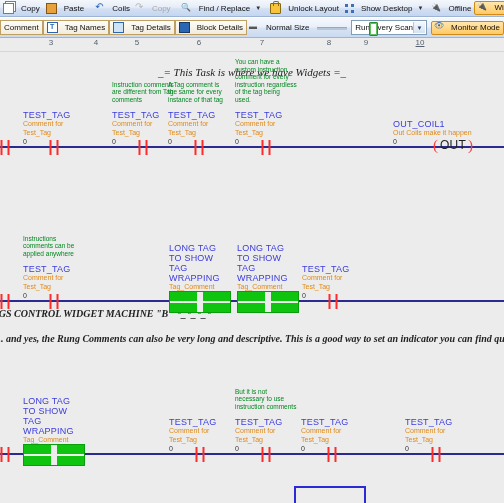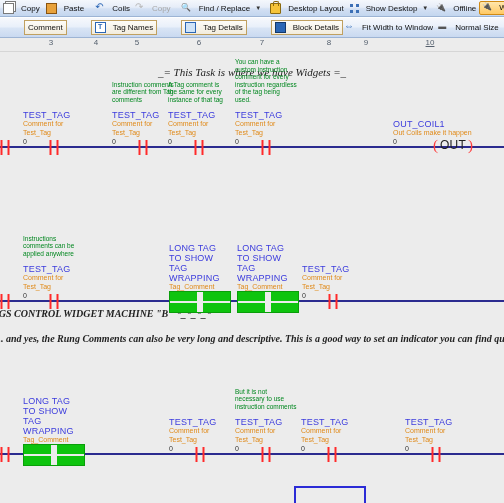--- a/index.html
+++ b/index.html
@@ -23,21 +23,20 @@
     border-top:1px solid #fdfeff;
   }
   .tbtn{display:flex;align-items:center;gap:7px;padding:0 3px;height:13px;line-height:13px;}
   .tbtn.hl{
     background:linear-gradient(to bottom,#ffe7ad,#ffc964);
     border:1px solid #d08a14;border-radius:2px;height:12px;line-height:12px;
   }
   .tbtn.framed{
     border:1px solid #c0a060;border-radius:0;height:13px;line-height:13px;
     background:linear-gradient(to bottom,#fdfcf8,#f2ecdd);
-    margin-left:24px;
   }
   .tbtn.dis{color:#a7a7a7;}
   .sep{width:1px;height:11px;background:#a8bcd8;margin:0 3px;}
   .bigsep{width:4px;height:16px;background:linear-gradient(to right,#6f9ddc,#3f6fb8);margin:0 2px;}
   .dd{font-size:6px;color:#333;margin:0 2px;}
   
   .ic{width:9px;height:9px;display:inline-block;position:relative;flex:0 0 auto;}
   .ic-copy{background:#fff;border:1px solid #7a7a7a;box-shadow:2px -2px 0 -1px #fff,2px -2px 0 0 #7a7a7a;}
   .ic-paste{background:#e8a23c;border:1px solid #8a5410;}
   .ic-undo{background:transparent;}
@@ -129,21 +128,21 @@
     </div>
   <div class="sep"></div>
   <div class="tbtn">
       <span class="ic ic-find"></span>
       <span>Find / Replace</span>
     </div>
   <span class="dd">▼</span>
   <div class="bigsep"></div>
   <div class="tbtn">
       <span class="ic ic-lock"></span>
-      <span>Desktop Layout</span>
+      <span>Unlock Layout</span>
     </div>
   <div class="tbtn">
       <span class="ic ic-desk"></span>
       <span>Show Desktop</span>
     </div>
   <span class="dd">▼</span>
   <div class="bigsep"></div>
   <div class="tbtn">
       <span class="ic ic-plug"></span>
       <span>Offline</span>
@@ -167,24 +166,20 @@
       <span class="ic ic-T">T</span>
       <span>Tag Names</span>
     </div>
   <div class="tbtn framed">
       <span class="ic ic-tagd"></span>
       <span>Tag Details</span>
     </div>
   <div class="tbtn framed">
       <span class="ic ic-blkd"></span>
       <span>Block Details</span>
-    </div>
-  <div class="tbtn">
-      <span class="ic ic-fit"></span>
-      <span>Fit Width to Window</span>
     </div>
   <div class="tbtn">
       <span class="ic ic-norm"></span>
       <span>Normal Size</span>
     </div>
   <div class="slider">
     <div class="track"></div>
     <div class="thumb"></div>
   </div>
   <div class="combo">
@@ -199,21 +194,21 @@
 </div>
 
 <div class="ruler" id="ruler">
     <span style="left: 51px;">3</span>
     <span style="left: 96px;">4</span>
     <span style="left: 137px;">5</span>
     <span style="left: 199px;">6</span>
     <span style="left: 262px;">7</span>
     <span style="left: 329px;">8</span>
     <span style="left: 366px;">9</span>
-    <span style="left: 430px; text-decoration: underline;">10</span>
+    <span style="left: 420px; text-decoration: underline;">10</span>
   </div>
 
 <div class="canvas" id="canvas">
   <div class="tasktitle">_= This Task is where we have Widgets =_</div>
 <div class="rungcomment" style="left: -4px; top: 256px;">'GS CONTROL WIDGET MACHINE "B" *_*_*_*</div>
     <div class="rungcomment" style="left: -4px; top: 281px;">... and yes, the Rung Comments can also be very long and descriptive. This is a good way to set an indicator you can find quickly</div>
     <div class="rail" style="left: 0px; right: 0px; top: 94px;"></div>
     <div class="el" style="width: 62px; left: 5px; top: 42px; height: 52px; display: flex; flex-direction: column; justify-content: flex-end;">
       <div class="tag">TAG</div>
       <div class="tcom">for</div>

